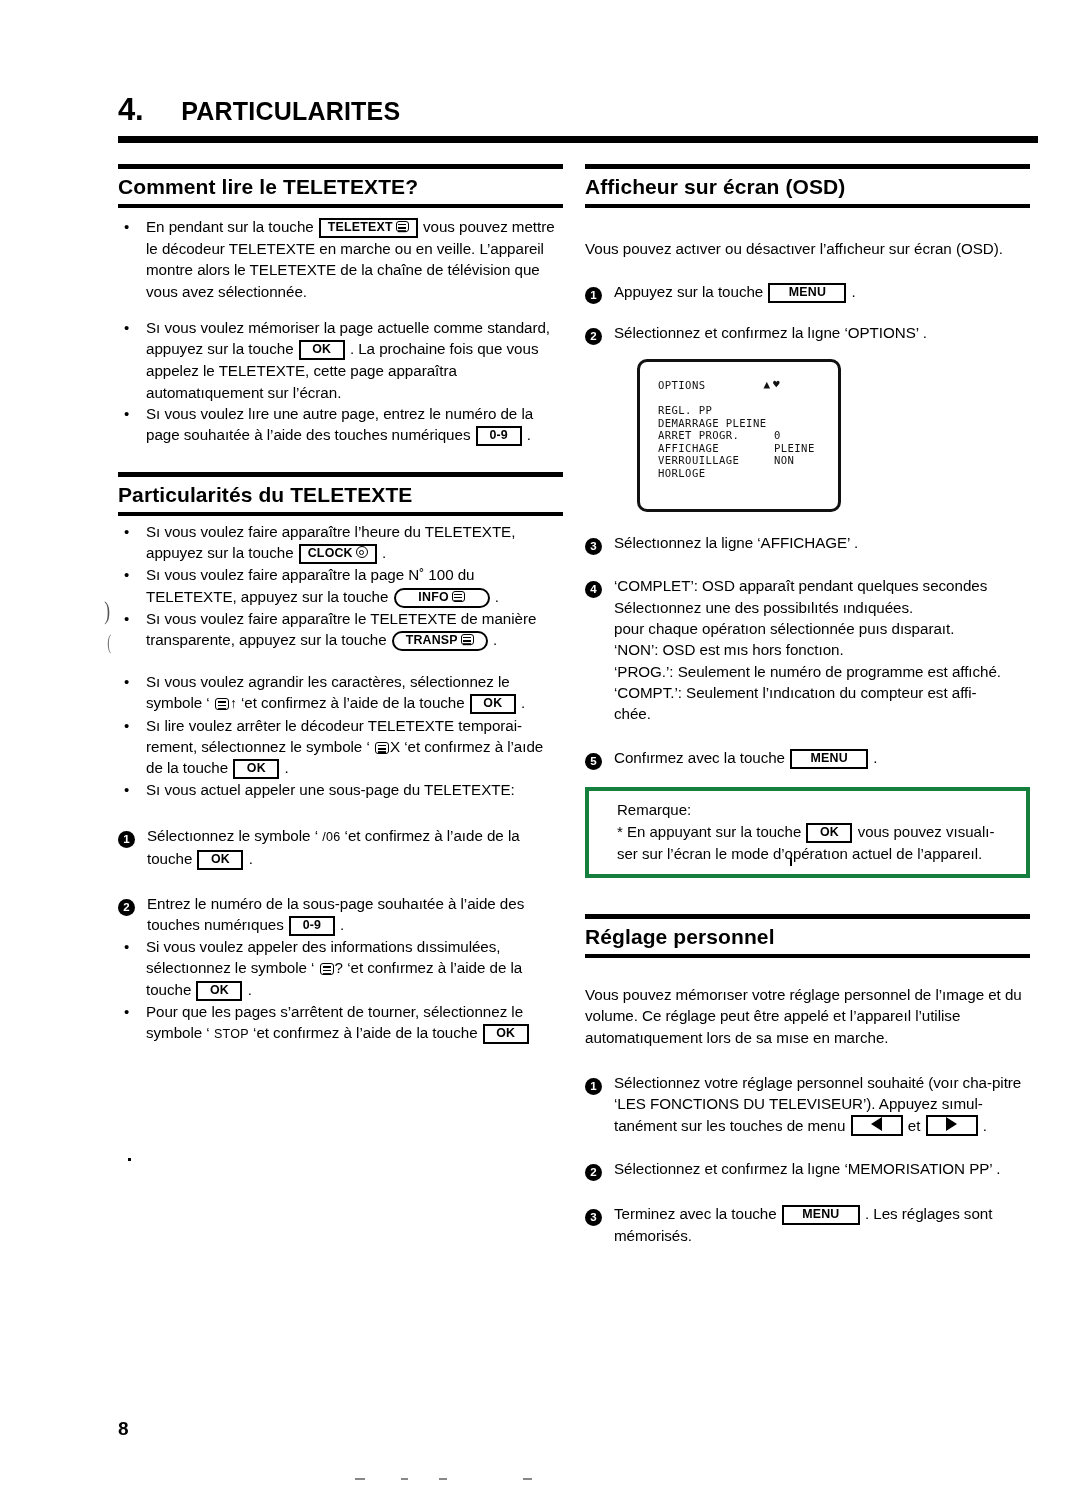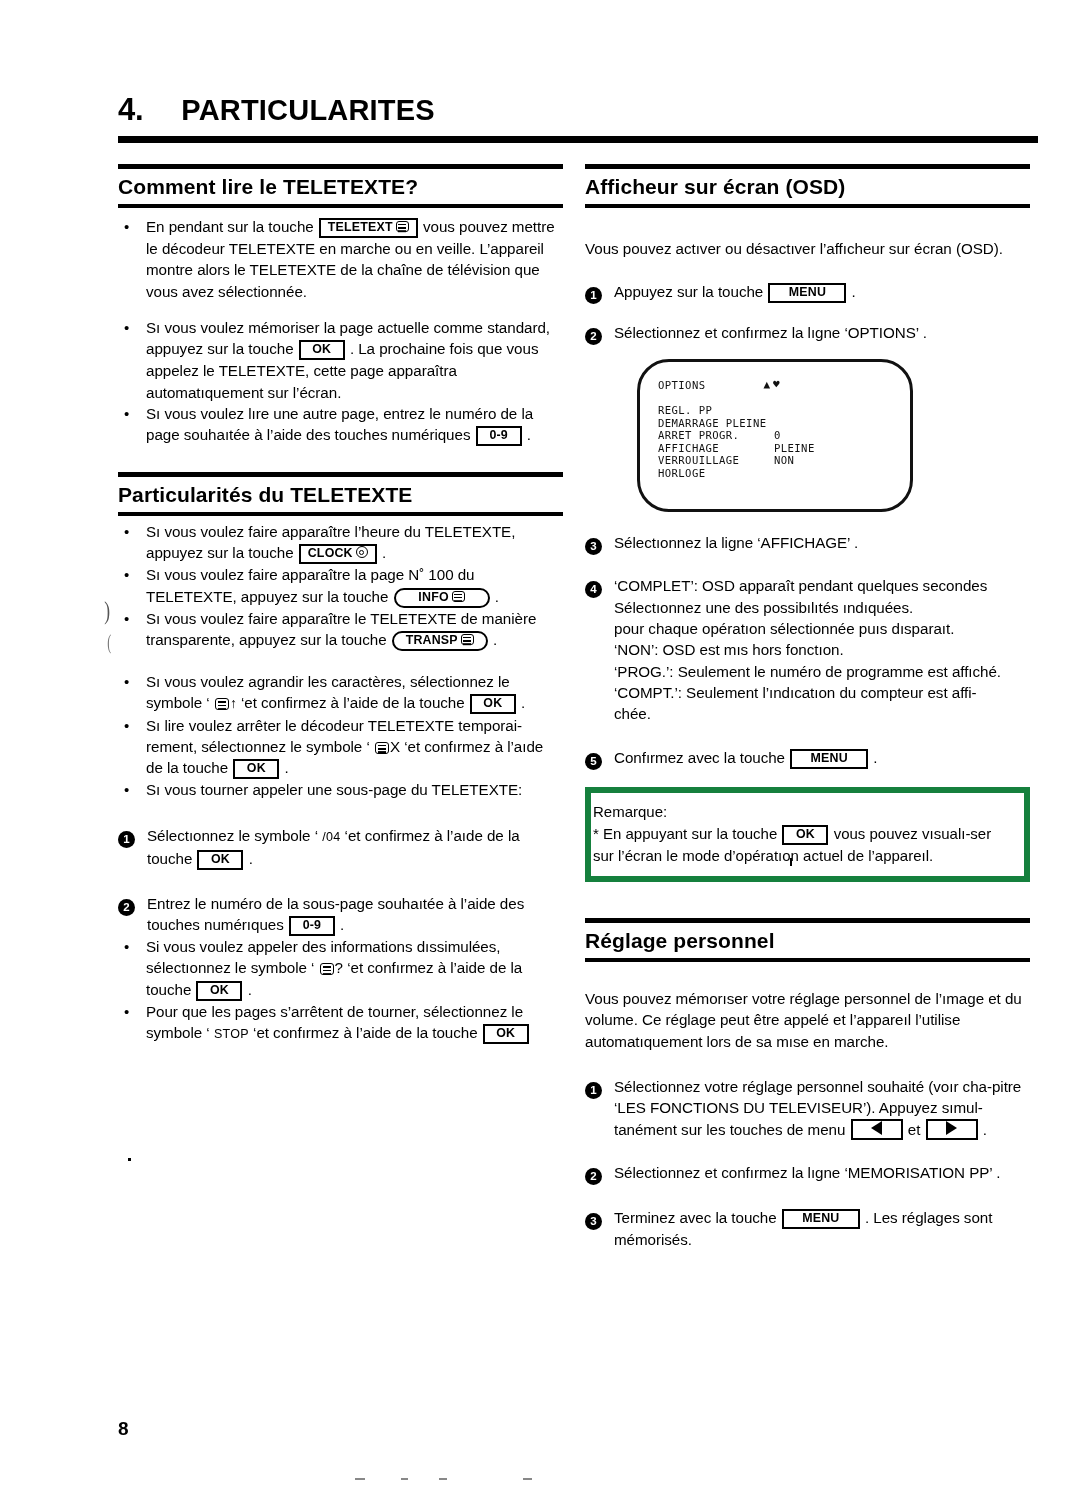--- a/index.html
+++ b/index.html
@@ -30,21 +30,21 @@
     width: 810px;
     display: flex;
     align-items: baseline;
   }
   .title-num {
     font-size: 31px;
     font-weight: bold;
     letter-spacing: -0.3px;
   }
   .title-text {
-    font-size: 29px;
+    font-size: 25px;
     font-weight: bold;
     margin-left: 38px;
     letter-spacing: 0.2px;
   }
   .title-rule {
     position: absolute;
     left: 118px;
     top: 136px;
     width: 920px;
     height: 7px;
@@ -220,24 +220,24 @@
   .smallcap { font-size: 12.5px; letter-spacing: 0.3px; }
 
   
   .osd-wrap {
     position: relative;
     margin: 14px 0 0 52px;
     width: 250px;
     height: 153px;
   }
   .osd {
-    width: 276px;
+    width: 204px;
     height: 153px;
     border: 3px solid #111;
-    border-radius: 32px;
+    border-radius: 10px;
     box-sizing: border-box;
     background: #fff;
     position: relative;
     overflow: hidden;
   }
   .osd-inner {
     position: absolute;
     left: 18px;
     top: 17px;
     right: 10px;
@@ -259,22 +259,22 @@
     letter-spacing: 3px;
   }
   .osd-row {
     display: flex;
   }
   .osd-row .lbl { width: 116px; flex: 0 0 116px; }
   .osd-row .val { flex: 1 1 auto; }
 
   
   .remark {
-    border: 6px solid #15803d;
-    padding: 8px 11px 10px 2px;
+    border: 4px solid #15803d;
+    padding: 8px 11px 10px 28px;
     font-size: 15px;
     line-height: 21.3px;
     box-sizing: border-box;
   }
 
   
   .pageno {
     position: absolute;
     left: 118px;
     top: 1418px;
@@ -417,29 +417,29 @@
 
       <div class="bi">
         <span class="dot">•</span>
         <span class="txt">
           <span>Sı lire voulez arrêter le décodeur TELETEXTE temporai-rement, sélectıonnez le symbole ‘ </span><span class="sym"></span><span>X</span><span> ‘et confırmez à l’aıde de la touche </span><span class="key">OK</span><span> .</span>
         </span>
       </div>
 
       <div class="bi">
         <span class="dot">•</span>
-        <span class="txt">Sı vous tourner appeler une sous-page du TELETEXTE:</span>
+        <span class="txt">Sı vous actuel appeler une sous-page du TELETEXTE:</span>
       </div>
 
       <div style="height:24px"></div>
 
       <div class="numitem">
         <span class="n"><span class="circ">1</span></span>
         <span class="txt">
-          <span>Sélectıonnez le symbole ‘ </span><span class="smallcap">/04</span><span> ‘et confirmez à l’aıde de la touche </span><span class="key">OK</span><span> .</span>
+          <span>Sélectıonnez le symbole ‘ </span><span class="smallcap">/06</span><span> ‘et confirmez à l’aıde de la touche </span><span class="key">OK</span><span> .</span>
         </span>
       </div>
 
       <div style="height:23px"></div>
 
       <div class="numitem">
         <span class="n"><span class="circ">2</span></span>
         <span class="txt">
           <span>Entrez le numéro de la sous-page souhaıtée à l’aide des touches numérıques </span><span class="key">0-9</span><span> .</span>
         </span>

